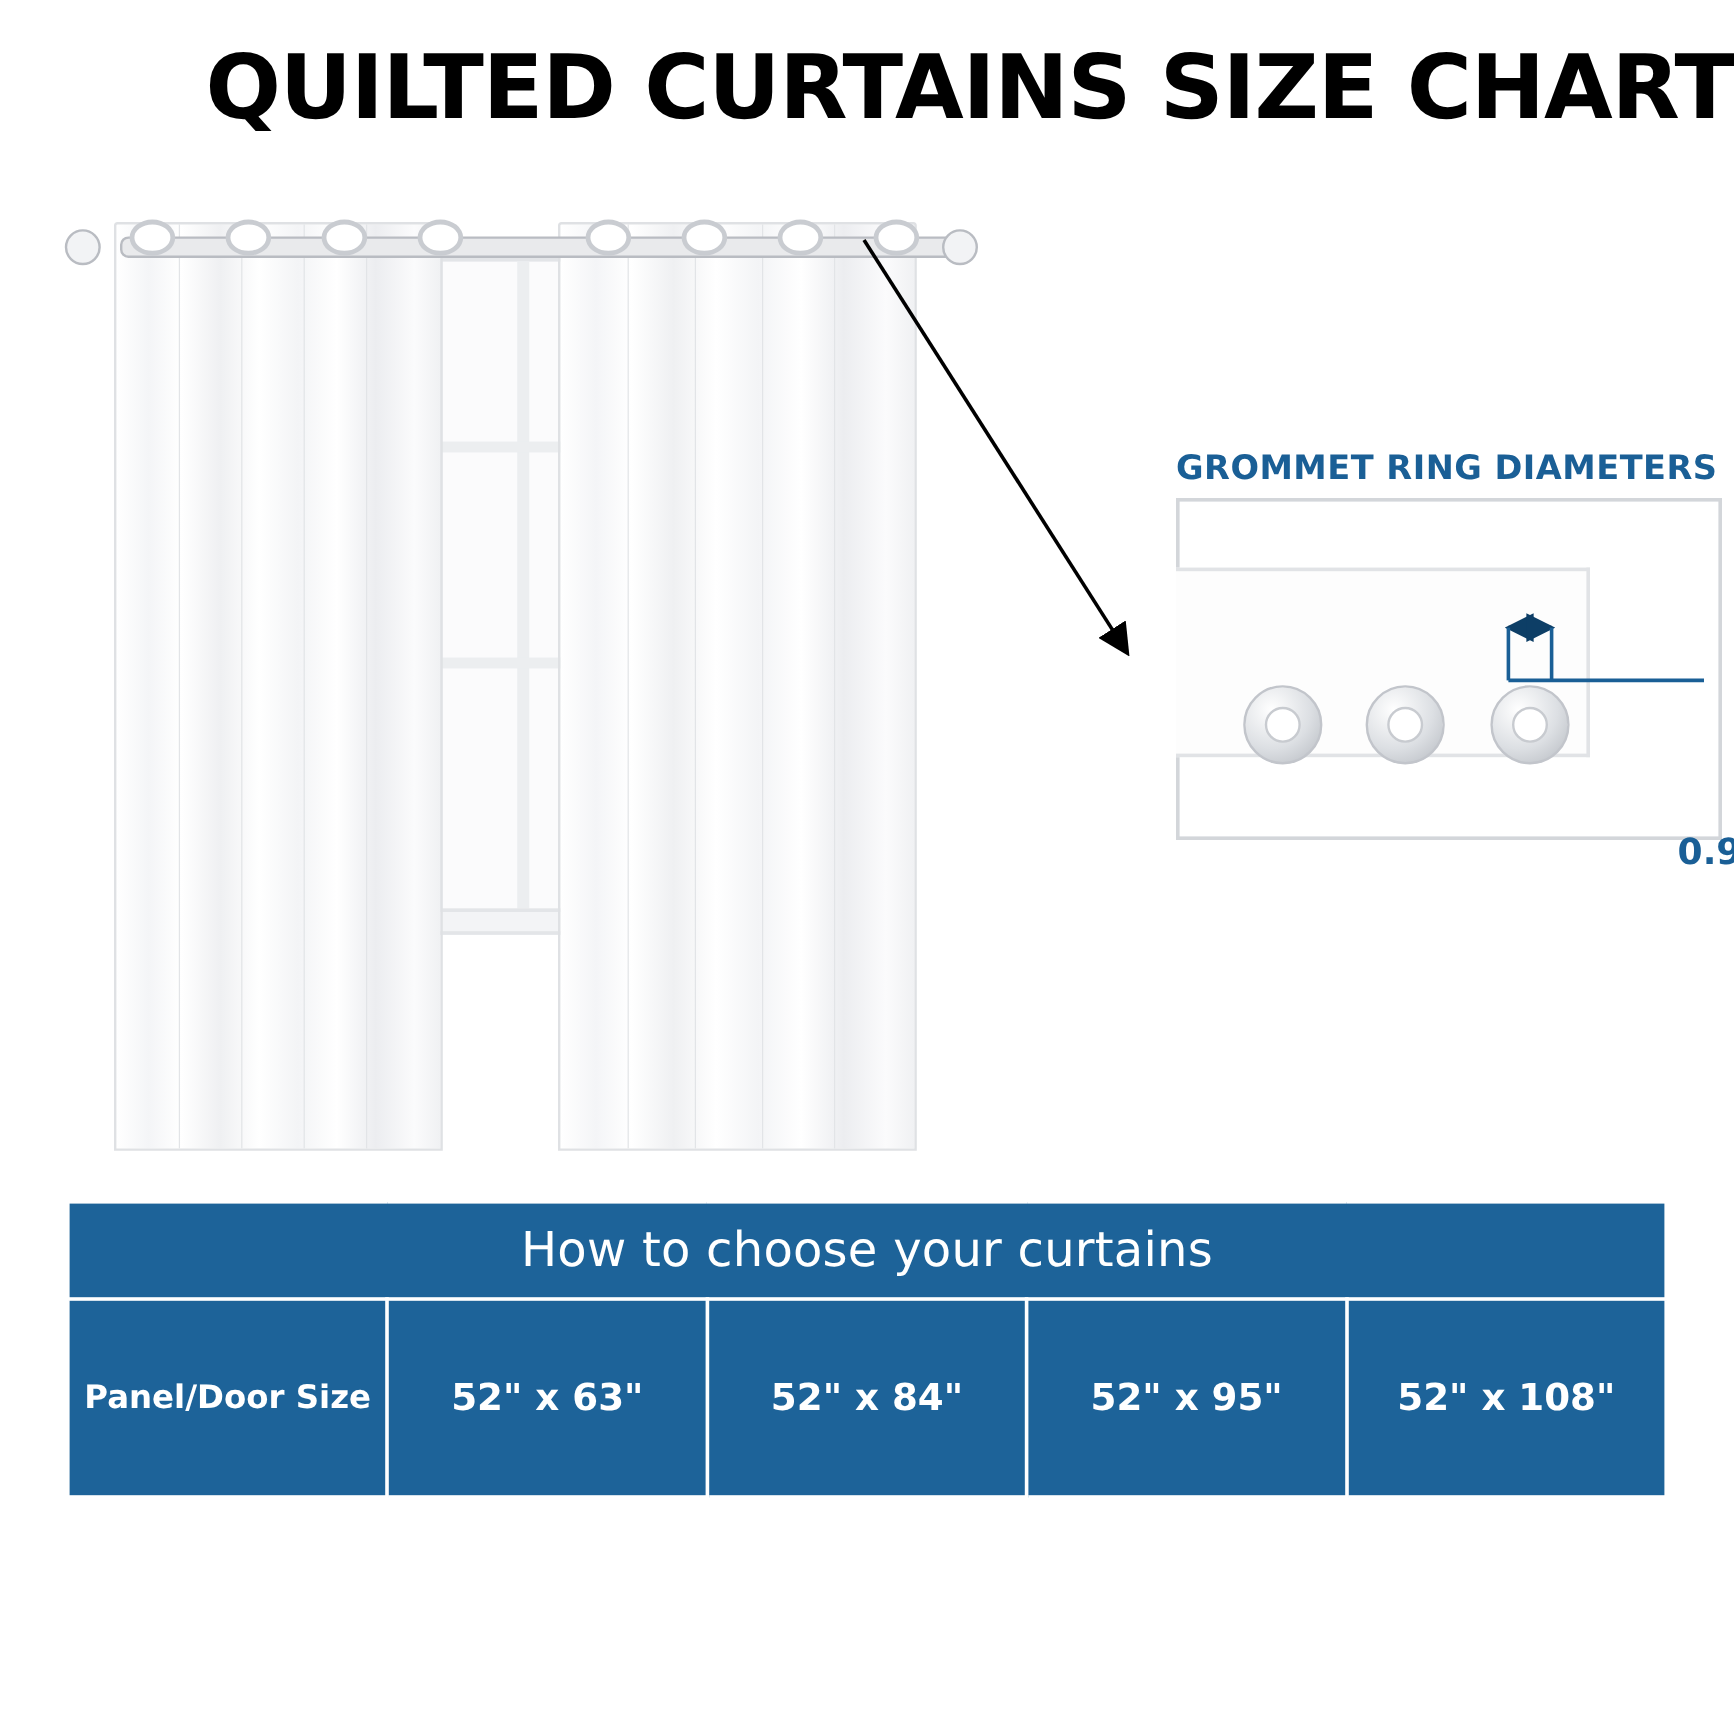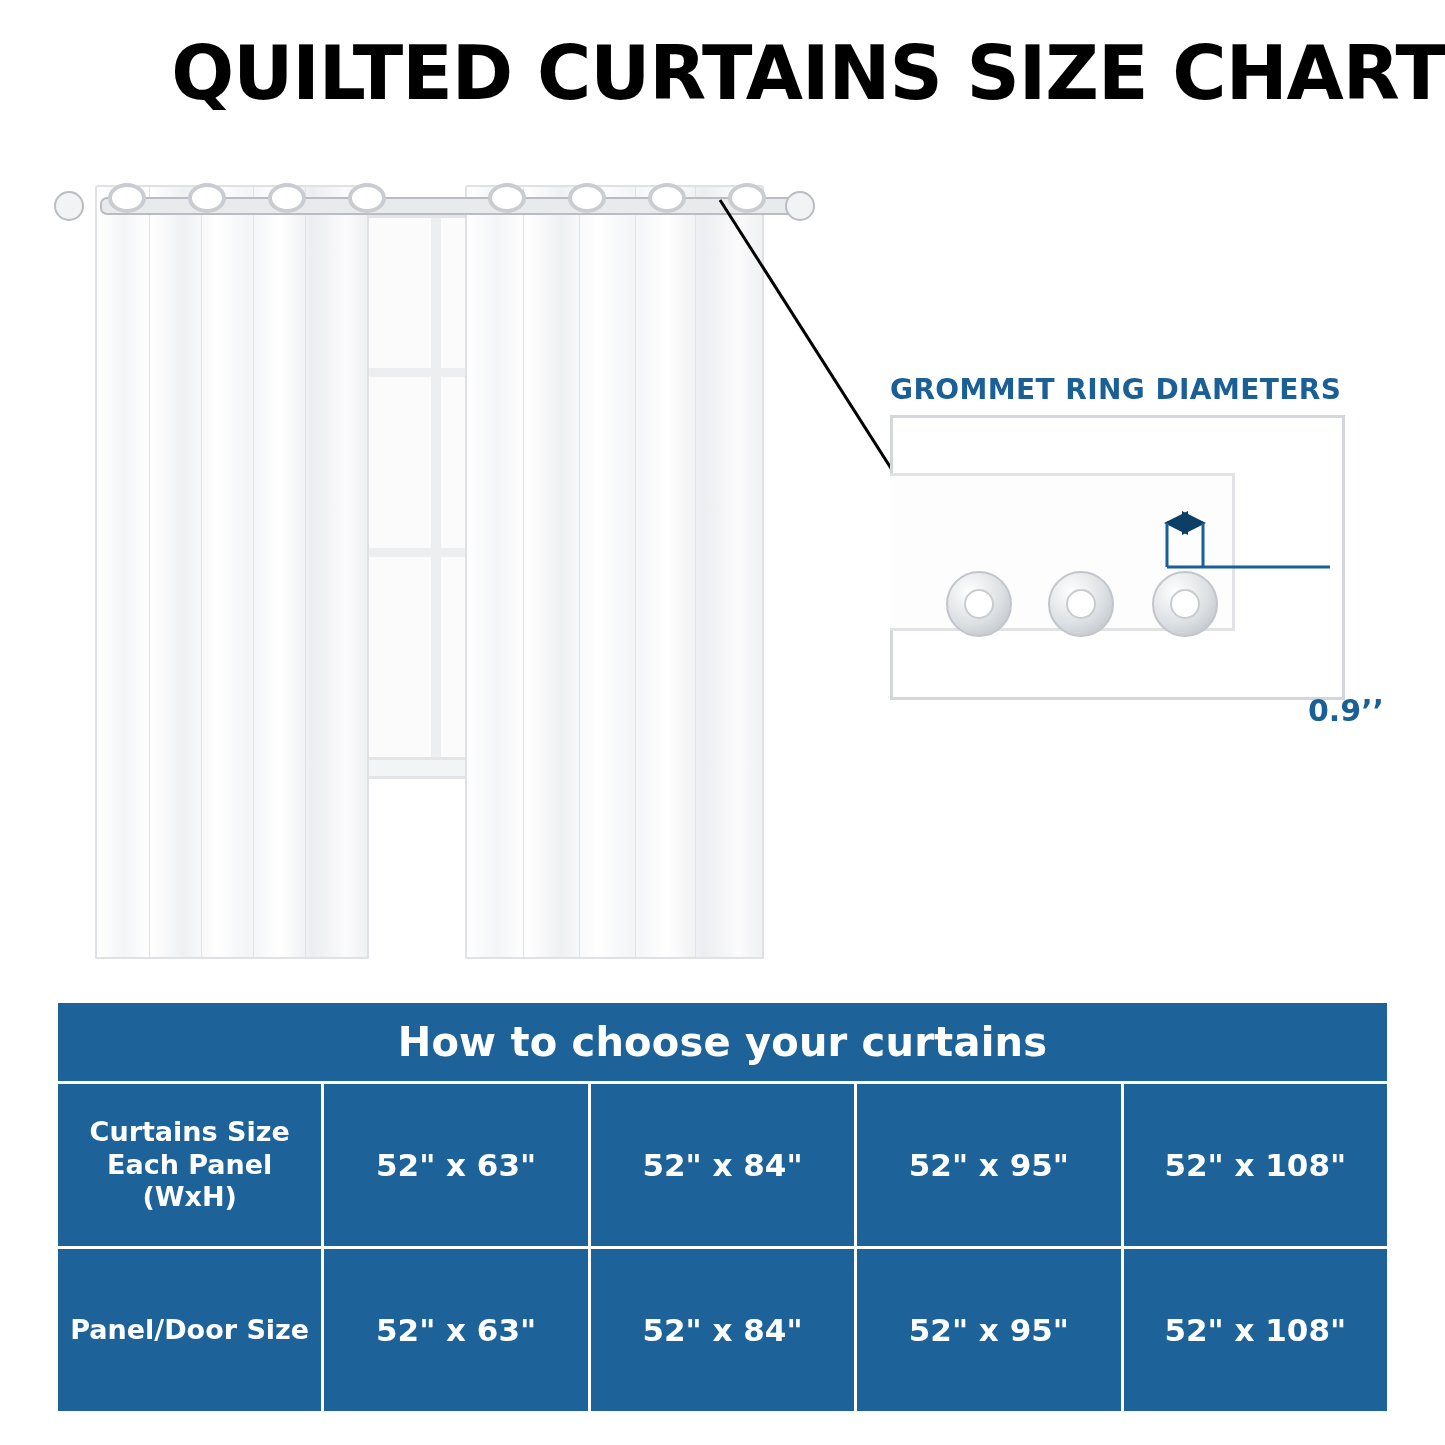--- a/index.html
+++ b/index.html
@@ -140,21 +140,21 @@
     left: 620px;
     top: 35px;
     width: 380px;
     height: 370px;
     pointer-events: none;
   }
 
   
   #grommet-detail {
     position: absolute;
-    left: 850px;
+    left: 940px;
     top: 260px;
     width: 455px;
     height: 359px;
   }
   #grommet-detail-title {
     position: absolute;
     left: 0;
     top: -42px;
     font-size: 28px;
     font-weight: bold;
@@ -242,21 +242,21 @@
   #size-table td, #size-table th {
     border: 3px solid #ffffff;
     background: #1d6399;
     color: #ffffff;
     text-align: center;
     vertical-align: middle;
     font-family: "DejaVu Sans", sans-serif;
   }
   #size-table .table-title {
     font-size: 40px;
-    font-weight: bold;
+    font-weight: normal;
     height: 76px;
     letter-spacing: 0.2px;
   }
   #size-table .row-label {
     font-size: 27px;
     font-weight: bold;
     width: 270px;
     line-height: 1.22;
     padding: 10px 6px;
   }
@@ -345,27 +345,20 @@
     <div id="dim-label">0.9’’</div>
   </div>
 </div>
 
 <table id="size-table">
   <tbody>
     <tr>
       <td class="table-title" colspan="5">How to choose your curtains</td>
     </tr>
     <tr>
-      <td class="row-label">Curtains Size Each Panel (WxH)</td>
-      <td class="cell">52" x 63"</td>
-      <td class="cell">52" x 84"</td>
-      <td class="cell">52" x 95"</td>
-      <td class="cell">52" x 108"</td>
-    </tr>
-    <tr>
       <td class="row-label">Panel/Door Size</td>
       <td class="cell">52" x 63"</td>
       <td class="cell">52" x 84"</td>
       <td class="cell">52" x 95"</td>
       <td class="cell">52" x 108"</td>
     </tr>
   </tbody>
 </table>
 
 </body></html>

